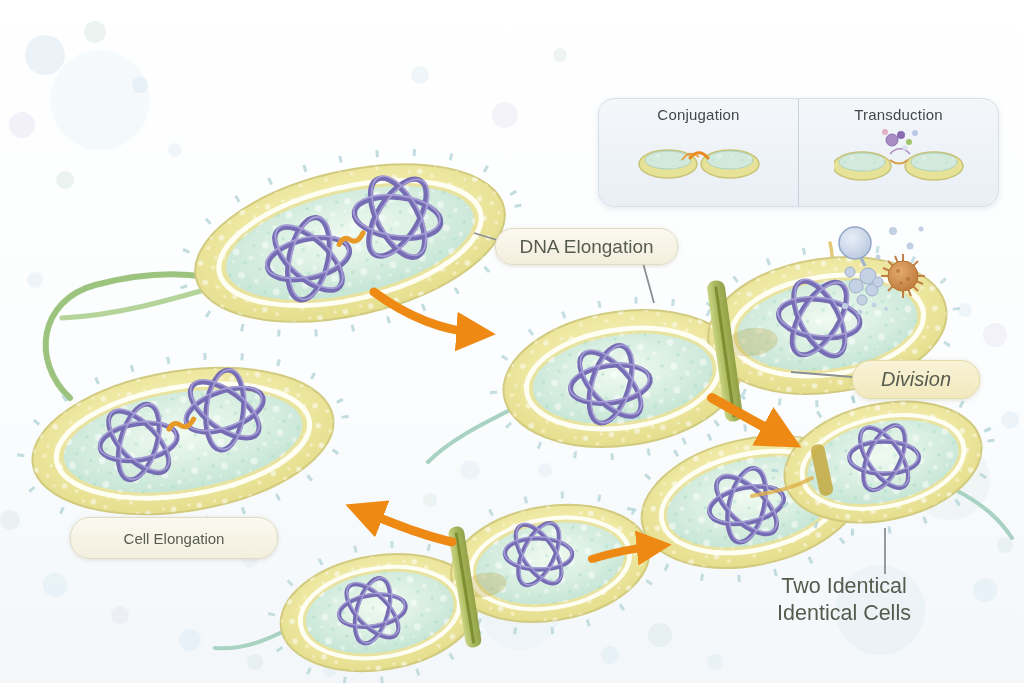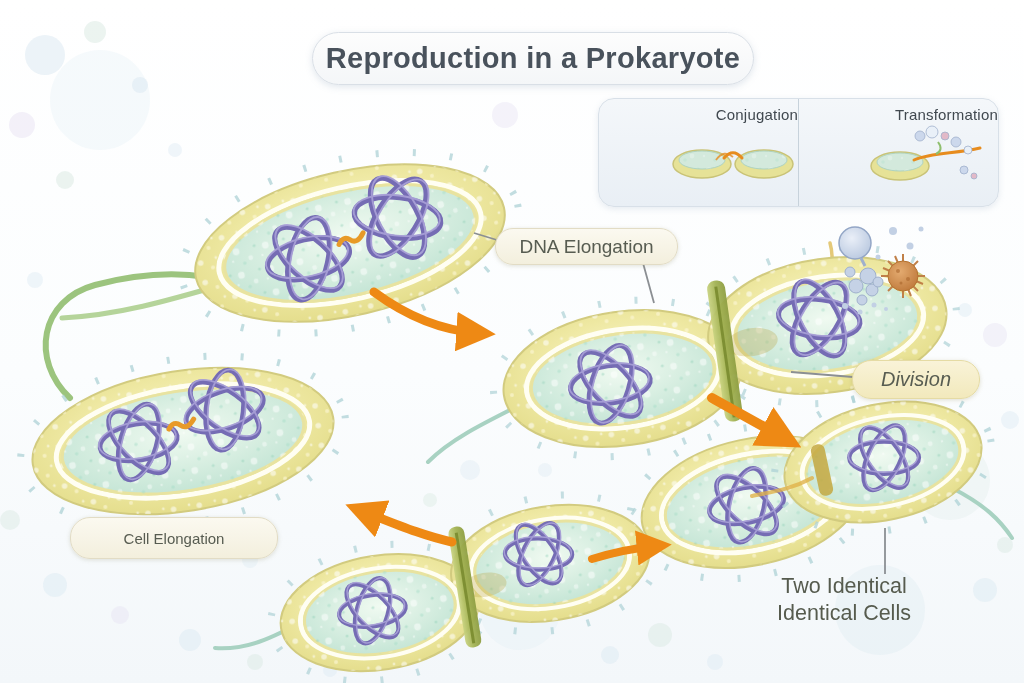--- a/index.html
+++ b/index.html
@@ -10,21 +10,21 @@
   #scene{position:absolute;left:0;top:0;z-index:1;}
   .title-pill{position:absolute;left:312px;top:32px;width:440px;height:51px;z-index:3;
       display:flex;align-items:center;justify-content:center;border-radius:27px;
       background:linear-gradient(180deg,#fdfdfd,#f4f6f8);border:1px solid #d9dfe6;
       box-shadow:0 2px 7px rgba(140,160,185,.25);
       font-size:29px;font-weight:700;color:#49525c;letter-spacing:.3px;}
   .inset-panel{position:absolute;left:598px;top:98px;width:399px;height:107px;z-index:3;
       border-radius:16px;background:linear-gradient(180deg,#f4f7fa,#e9eff5);
       border:1px solid #d8e0e8;box-shadow:0 2px 6px rgba(140,160,185,.2);
       display:flex;}
-  .inset-col{flex:1;display:flex;flex-direction:column;align-items:flex-end;padding-top:7px;}
+  .inset-col{flex:1;display:flex;flex-direction:column;align-items:center;padding-top:7px;}
   .inset-col + .inset-col{border-left:1px solid #c7d2db;}
   .inset-label{font-size:15px;color:#40484f;letter-spacing:.2px;font-weight:400;}
   .inset-art{margin-top:1px;}
   .pill{position:absolute;z-index:3;display:flex;align-items:center;justify-content:center;
       color:#575c51;font-weight:400;}
   .pill.cream{background:linear-gradient(180deg,#fbf9f0,#f3efdd);border:1px solid #e2dcc5;
       box-shadow:0 1px 4px rgba(150,150,120,.28);}
   .pill.yellow{background:linear-gradient(180deg,#f9f3d8,#f2e9bc);border:1px solid #e5dba4;
       box-shadow:0 1px 4px rgba(160,150,100,.3);font-style:italic;}
   .pill-dna{left:495px;top:228px;width:181px;height:35px;border-radius:18px;font-size:19px;}
@@ -289,49 +289,44 @@
         <line x1="883" y1="268" x2="890" y2="271"></line>
           <line x1="916" y1="281" x2="923" y2="284"></line>
       </g>
       <circle cx="903" cy="276" r="15" fill="url(#virusg)" stroke="#b5722f" stroke-width="1"></circle>
       <circle cx="898" cy="271" r="2" fill="#a9652c" opacity="0.6"></circle>
       <circle cx="908" cy="279" r="2" fill="#a9652c" opacity="0.6"></circle>
       <circle cx="901" cy="283" r="1.5" fill="#a9652c" opacity="0.6"></circle>
     </g>
   </svg>
 
-  <div class="title-pill">
-    <span>Reproduction in a Prokaryote</span>
-  </div>
 
   <div class="inset-panel">
     <div class="inset-col">
       <div class="inset-label">Conjugation</div>
       <svg class="inset-art" width="130" height="66" viewBox="0 0 130 66">
         <use href="#disc" x="34" y="40"></use>
         <use href="#disc" x="96" y="40"></use>
         <path d="M 56 34 C 62 27, 68 27, 74 34" stroke="#e78c1e" stroke-width="3" fill="none" stroke-linecap="round"></path>
         <path d="M 48 36 q 8 -11 17 -3" stroke="#e78c1e" stroke-width="1.8" fill="none" opacity="0.8"></path>
       </svg>
     </div>
     <div class="inset-col">
-      <div class="inset-label">Transformation</div>
+      <div class="inset-label">Transduction</div>
       <svg class="inset-art" width="130" height="66" viewBox="0 0 130 66">
-        <use href="#disc" x="32" y="42"></use>
-        <path d="M 46 36 C 64 28, 88 30, 112 24" stroke="#e78c1e" stroke-width="3" fill="none" stroke-linecap="round"></path>
-        <path d="M 70 18 q 6 8 -2 12" stroke="#8fbf6e" stroke-width="2" fill="none"></path>
-        <g stroke="#9fb0cc" stroke-width="0.8">
-          <circle cx="52" cy="12" r="5" fill="#ccd8ec"></circle>
-            <circle cx="64" cy="8" r="6" fill="#e9f0f8"></circle>
-          <circle cx="77" cy="12" r="4" fill="#e2b9c8"></circle>
-            <circle cx="88" cy="18" r="5" fill="#ccd8ec"></circle>
-          <circle cx="100" cy="26" r="4" fill="#e9f0f8"></circle>
-            <circle cx="96" cy="46" r="4" fill="#ccd8ec"></circle>
-          <circle cx="106" cy="52" r="3" fill="#e2b9c8"></circle>
-        </g>
+        <use href="#disc" x="28" y="42"></use>
+        <use href="#disc" x="100" y="42"></use>
+        <path d="M 56 30 C 62 23, 70 23, 76 30" stroke="#b08cc0" stroke-width="1.5" fill="none"></path>
+        <path d="M 56 36 q 9 7 18 0" stroke="#d8a04a" stroke-width="2" fill="none"></path>
+        <circle cx="58" cy="16" r="6" fill="#a98cc2" stroke="#8a6bb0" stroke-width="1"></circle>
+        <circle cx="67" cy="11" r="4" fill="#8a6bb0"></circle>
+        <circle cx="75" cy="18" r="3" fill="#9fc46a"></circle>
+        <circle cx="51" cy="8" r="3" fill="#e2b0c0"></circle>
+        <circle cx="81" cy="9" r="3" fill="#b9c8e4"></circle>
+        <circle cx="71" cy="24" r="2.5" fill="#d8e0f0"></circle>
       </svg>
     </div>
   </div>
 
   <div class="pill cream pill-dna">
     <span>DNA Elongation</span>
   </div>
   <div class="pill yellow pill-division">
     <span>Division</span>
   </div>

